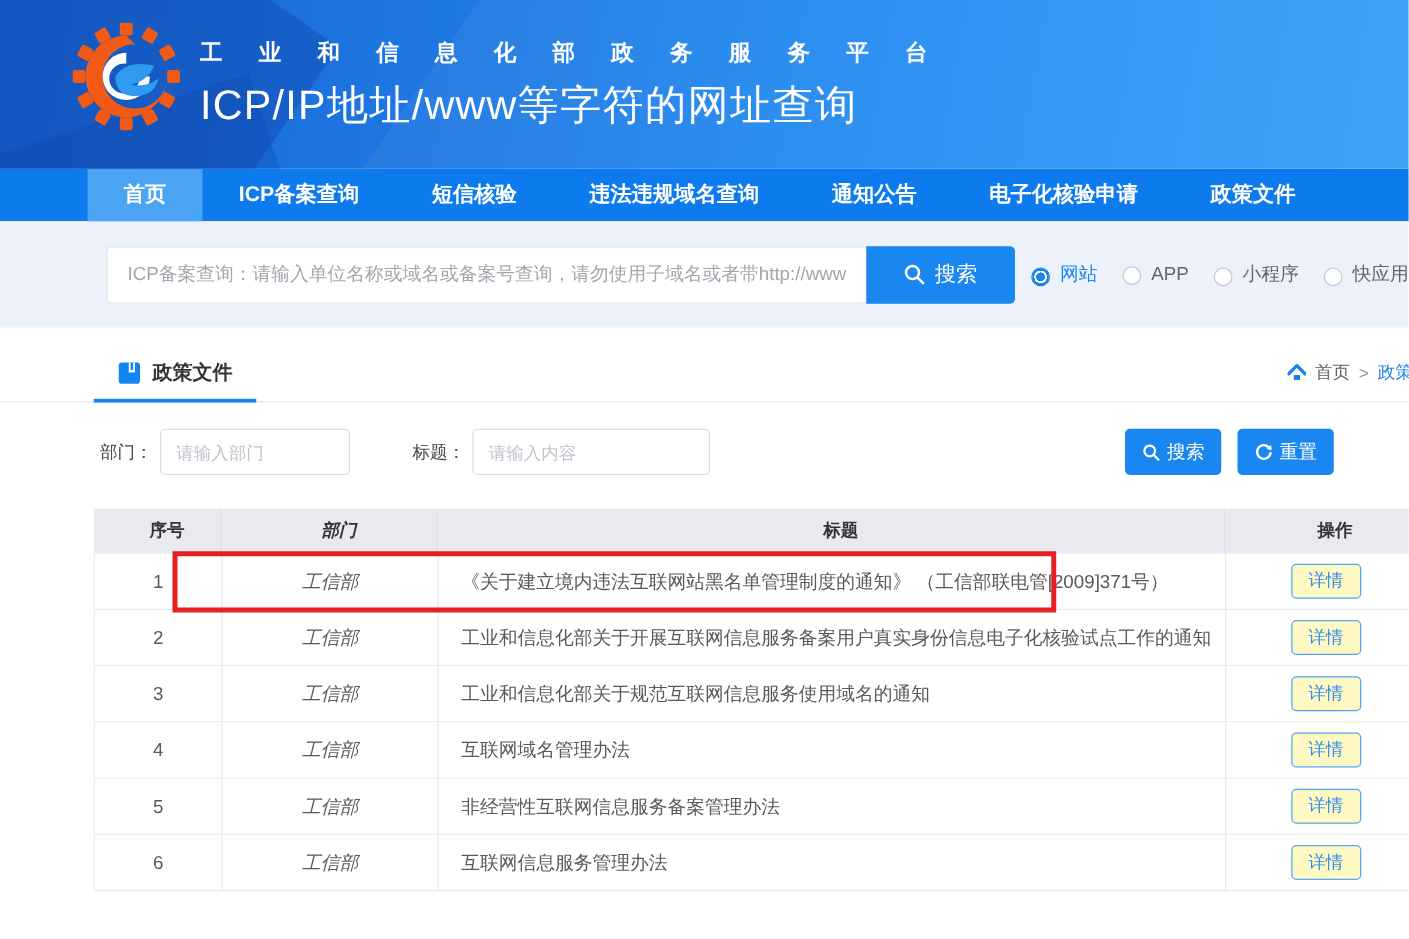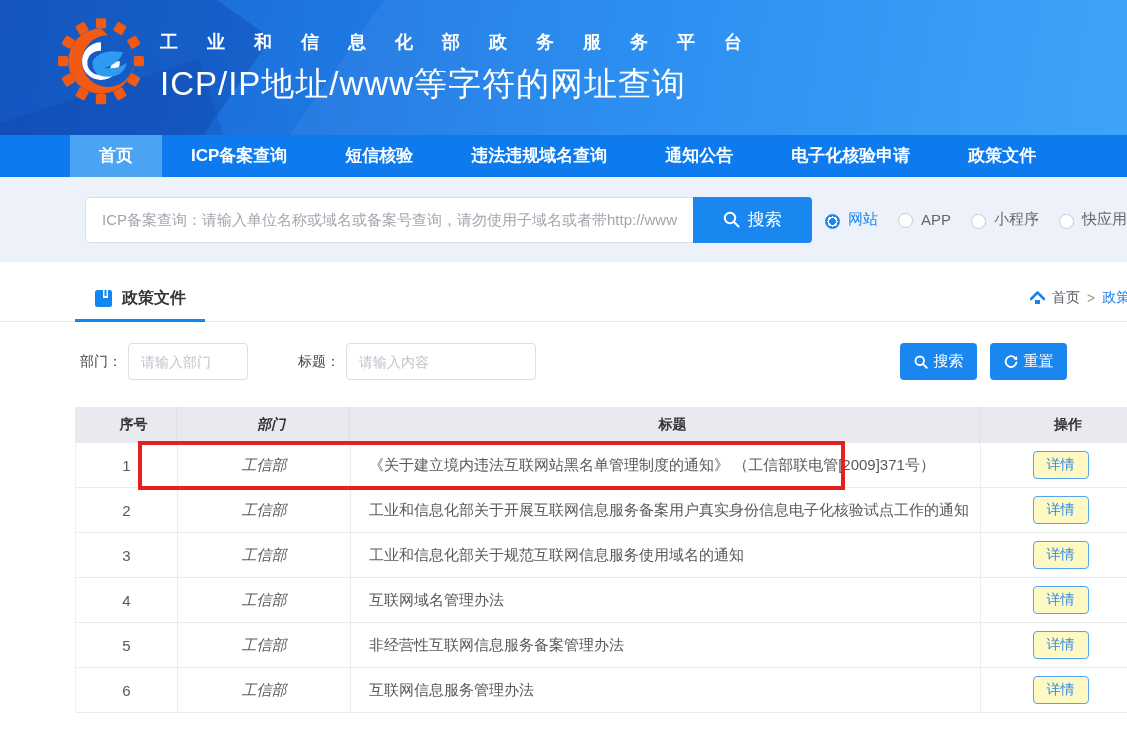--- a/index.html
+++ b/index.html
@@ -52,21 +52,21 @@
   .bc-home { color:#5a5e66; cursor:pointer; }
   .bc-sep { color:#999; }
   .bc-cur { color:#1f82e6; }
 
   
   .filter-row { position:relative; margin:21px 0 0 80px; height:37px; display:flex; align-items:center; }
   .f-label { font-size:14px; color:#444; }
   .f-input { height:37px; border:1px solid #dcdfe6; border-radius:4px; padding:0 12px; font-size:14px;
     color:#666; outline:none; }
   .f-input::placeholder { color:#bfc4cc; }
-  .f-input.dept { width:120px; margin-left:6px; }
+  .f-input.dept { width:152px; margin-left:6px; }
   .f-label.t { margin-left:50px; }
   .f-input.title { width:190px; margin-left:6px; }
   .filter-buttons { position:absolute; left:820px; top:0; display:flex; gap:13px; }
   .f-btn { width:77px; height:37px; background:#1a86f0; color:#fff; border:none; border-radius:4px;
     font-size:15px; display:flex; align-items:center; justify-content:center; gap:6px; cursor:pointer; }
 
   
   .tbl { position:absolute; left:75px; top:407px; width:1065px; }
   .tbl-header { display:flex; height:36px; background:#e9e9f0; }
   .tbl-header .cell { display:flex; align-items:center; justify-content:center; font-size:14px;

